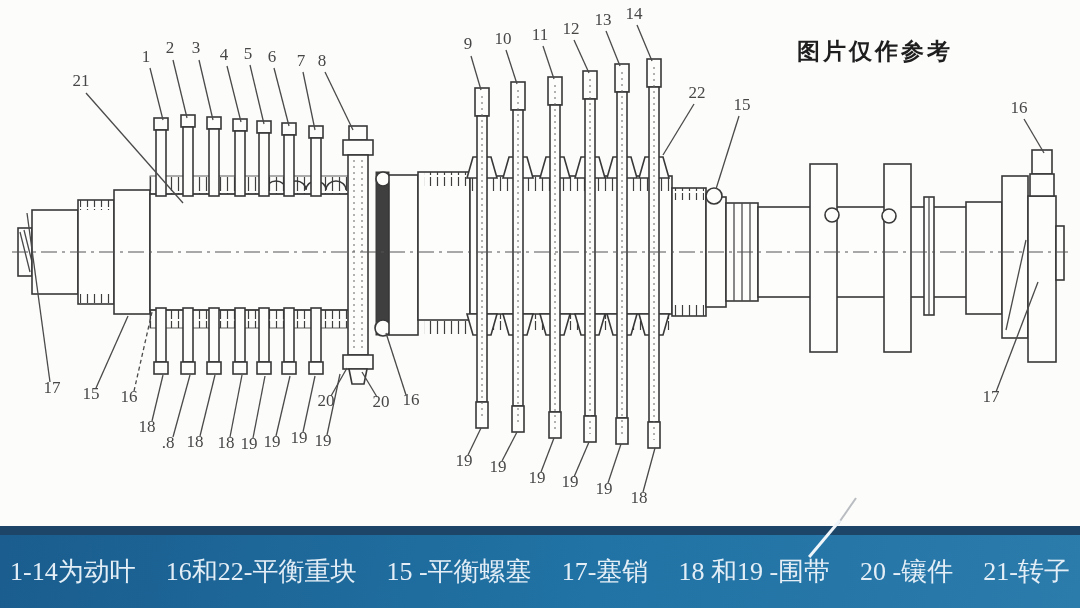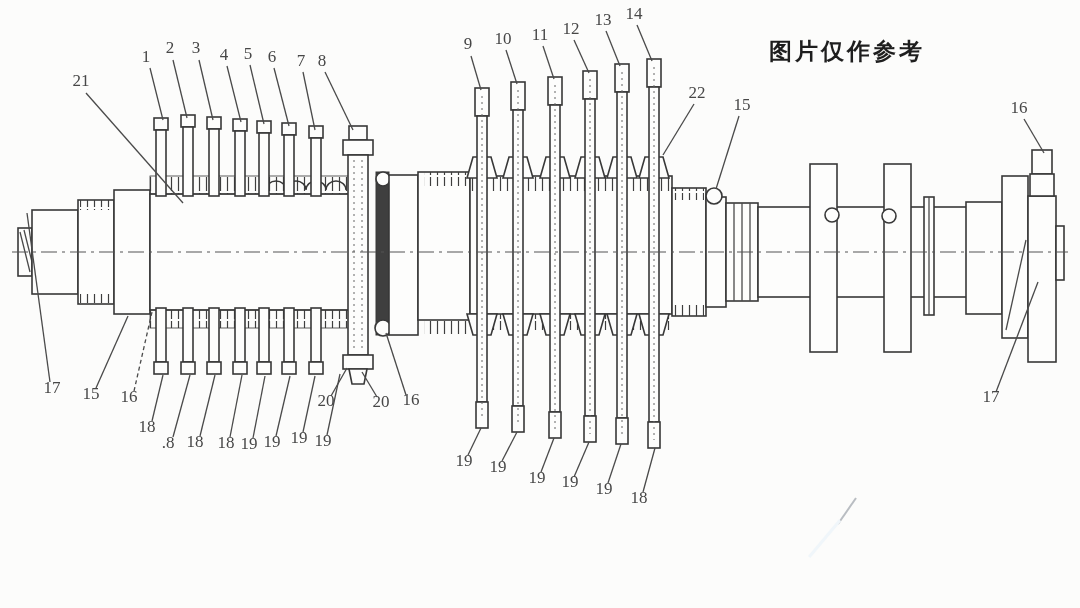--- a/index.html
+++ b/index.html
@@ -7,21 +7,21 @@
     width:1080px;height:608px;position:relative;overflow:hidden;
     background:#fcfcfb;
     font-family:"Liberation Serif","DejaVu Serif",serif;
   }
   #stage{position:absolute;left:0;top:0;width:1080px;height:608px;}
   svg text.callout{
     font-family:"Liberation Serif","DejaVu Serif",serif;
     font-size:17px;fill:#474747;
   }
   #ref-note{
-    position:absolute;left:769px;top:36px;width:260px;
+    position:absolute;left:797px;top:36px;width:260px;
     font-family:"DejaVu Sans","Liberation Sans",sans-serif;
     font-size:23px;font-weight:bold;color:#1e1e1e;letter-spacing:3px;
   }
   #caption-bar{
     position:absolute;left:0;top:526px;width:1080px;height:82px;
     background:linear-gradient(100deg,#1a5d8e 0%,#2173a5 55%,#2b7bab 100%);
     border-top:9px solid #1d4568;
     box-sizing:border-box;
     display:flex;align-items:center;justify-content:space-between;
     padding:0 10px;
@@ -303,15 +303,24 @@
       <text class="callout" x="604" y="494">19</text>
       <text class="callout" x="639" y="503">18</text>
       <text class="callout" x="991" y="402">17</text>
     </g>
   </svg>
 
   
   <div id="ref-note">图片仅作参考</div>
 
   
+  <div id="caption-bar">
+    <span class="seg">1-14为动叶</span>
+    <span class="seg">16和22-平衡重块</span>
+    <span class="seg">15 -平衡螺塞</span>
+    <span class="seg">17-塞销</span>
+    <span class="seg">18 和19 -围带</span>
+    <span class="seg">20 -镶件</span>
+    <span class="seg">21-转子</span>
+  </div>
   <div id="bar-slash"></div>
 
 </div>
 
 </body></html>

